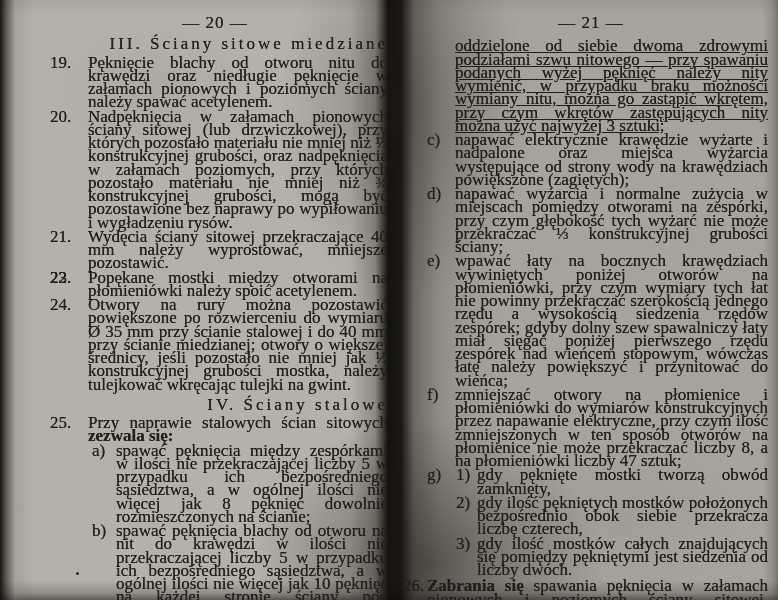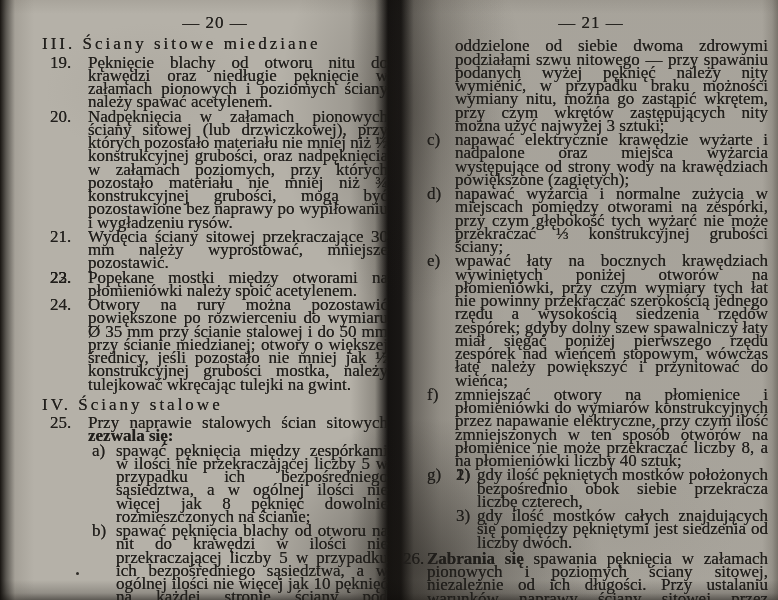--- a/index.html
+++ b/index.html
@@ -18,26 +18,26 @@
       radial-gradient(ellipse 140px 90px at 150px 90px, rgba(142,137,127,0.18), rgba(0,0,0,0) 75%),
       radial-gradient(ellipse 160px 110px at 620px 520px, rgba(142,137,127,0.16), rgba(0,0,0,0) 75%);
     font-family:"Liberation Serif","DejaVu Serif",serif;
     color:#211f1c;
   }
   .page{position:absolute;top:14px;font-size:17px;line-height:13.25px;text-align:justify;}
   .page *{text-shadow:0 0 0.5px rgba(30,28,24,0.85);}
   .page-left{left:42px;width:346px;}
   .page-right{left:414px;width:354px;}
   .pagenum{text-align:center;letter-spacing:1px;margin:2px 0 8px 0;}
-  .heading{text-align:left;letter-spacing:3px;margin:7px 0 5px 0;white-space:nowrap;}
+  .heading{text-align:right;letter-spacing:3px;margin:7px 0 5px 0;white-space:nowrap;}
   .item{position:relative;padding-left:46px;margin-bottom:1px;}
   .item .num{position:absolute;left:8px;top:0;}
   .sub{position:relative;padding-left:74px;margin-bottom:1px;}
   .sub .lbl{position:absolute;left:50px;top:0;}
-  .r-intro{padding-left:41px;margin-bottom:1px;}
+  .r-intro{padding-left:41px;margin-bottom:1px;text-decoration:underline;}
   .r-sub{position:relative;padding-left:41px;margin-bottom:1px;}
   .r-sub .lbl{position:absolute;left:13px;top:0;}
   .r-nested{position:relative;padding-left:63px;margin-bottom:1px;}
   .r-nested .lbl{position:absolute;left:42px;top:0;}
   .r-item{position:relative;padding-left:13px;margin-top:3px;margin-bottom:1px;}
   .r-item .num{position:absolute;left:-11px;top:0;}
   .r-sub27{position:relative;padding-left:44px;margin-bottom:1px;}
   .r-sub27 .lbl{position:absolute;left:23px;top:0;}
   .b{font-weight:bold;}
   .speck{position:absolute;left:76px;top:572px;width:3px;height:3px;border-radius:50%;background:#181512;opacity:.85;}
@@ -54,35 +54,35 @@
     <div class="item">
       <span class="num">19.</span>
       <span>Pęknięcie blachy od otworu nitu do krawędzi oraz niedługie pęknięcie w załamach pionowych i poziomych ściany należy spawać acetylenem.</span>
     </div>
     <div class="item">
       <span class="num">20.</span>
       <span>Nadpęknięcia w załamach pionowych ściany sitowej (lub drzwiczkowej), przy których pozostało materiału nie mniej niż ½ konstrukcyjnej grubości, oraz nadpęknięcia w załamach poziomych, przy których pozostało materiału nie mniej niż ¾ konstrukcyjnej grubości, mogą być pozostawione bez naprawy po wypiłowaniu i wygładzeniu rysów.</span>
     </div>
     <div class="item">
       <span class="num">21.</span>
-      <span>Wydęcia ściany sitowej przekraczające 30 mm należy wyprostować, mniejsze pozostawić.</span>
+      <span>Wydęcia ściany sitowej przekraczające 40 mm należy wyprostować, mniejsze pozostawić.</span>
     </div>
     <div class="item">
       <span class="num">22.</span>
     </div>
     <div class="item">
       <span class="num">23.</span>
       <span>Popękane mostki między otworami na płomieniówki należy spoić acetylenem.</span>
     </div>
     <div class="item">
       <span class="num">24.</span>
     </div>
     <div class="item">
       <span class="num"></span>
-      <span>Otwory na rury można pozostawić powiększone po rozwierceniu do wymiaru Ø 35 mm przy ścianie stalowej i do 50 mm przy ścianie miedzianej; otwory o większej średnicy, jeśli pozostało nie mniej jak ½ konstrukcyjnej grubości mostka, należy tulejkować wkręcając tulejki na gwint.</span>
+      <span>Otwory na rury można pozostawić powiększone po rozwierceniu do wymiaru Ø 35 mm przy ścianie stalowej i do 40 mm przy ścianie miedzianej; otwory o większej średnicy, jeśli pozostało nie mniej jak ½ konstrukcyjnej grubości mostka, należy tulejkować wkręcając tulejki na gwint.</span>
     </div>
 
     <div class="heading">IV. Ściany stalowe</div>
 
     <div class="item">
       <span class="num">25.</span>
       <span>Przy naprawie stalowych ścian sitowych </span><span class="b">zezwala się:</span>
     </div>
     <div class="sub">
       <span class="lbl">a)</span>
@@ -106,28 +106,29 @@
     <div class="r-sub">
       <span class="lbl">d)</span>
       <span>napawać wyżarcia i normalne zużycia w miejscach pomiędzy otworami na zespórki, przy czym głębokość tych wyżarć nie może przekraczać ⅓ konstrukcyjnej grubości ściany;</span>
     </div>
     <div class="r-sub">
       <span class="lbl">e)</span>
       <span>wpawać łaty na bocznych krawędziach wywiniętych poniżej otworów na płomieniówki, przy czym wymiary tych łat nie powinny przekraczać szerokością jednego rzędu a wysokością siedzenia rzędów zespórek; gdyby dolny szew spawalniczy łaty miał sięgać poniżej pierwszego rzędu zespórek nad wieńcem stopowym, wówczas łatę należy powiększyć i przynitować do wieńca;</span>
     </div>
     <div class="r-sub">
       <span class="lbl">f)</span>
-      <span>zmniejszać otwory na płomienice i płomieniówki do wymiarów konstrukcyjnych przez napawanie elektryczne, przy czym ilość zmniejszonych w ten sposób otworów na płomienice nie może przekraczać liczby 8, a na płomieniówki liczby 40 sztuk;</span>
+      <span>zmniejszać otwory na płomienice i płomieniówki do wymiarów konstrukcyjnych przez napawanie elektryczne, przy czym ilość zmniejszonych w ten sposób otworów na płomienice nie może przekraczać liczby 8, a na płomieniówki liczby 47 sztuk;</span>
     </div>
     <div class="r-sub">
       <span class="lbl">g)</span>
     </div>
 
     <div class="r-nested">
       <span class="lbl">1)</span>
+      <span>gdy pęknięte mostki tworzą obwód zamknięty,</span>
     </div>
     <div class="r-nested">
       <span class="lbl">2)</span>
       <span>gdy ilość pękniętych mostków położonych bezpośrednio obok siebie przekracza liczbę czterech,</span>
     </div>
     <div class="r-nested">
       <span class="lbl">3)</span>
       <span>gdy ilość mostków całych znajdujących się pomiędzy pękniętymi jest siedzenia od liczby dwóch.</span>
     </div>
 

